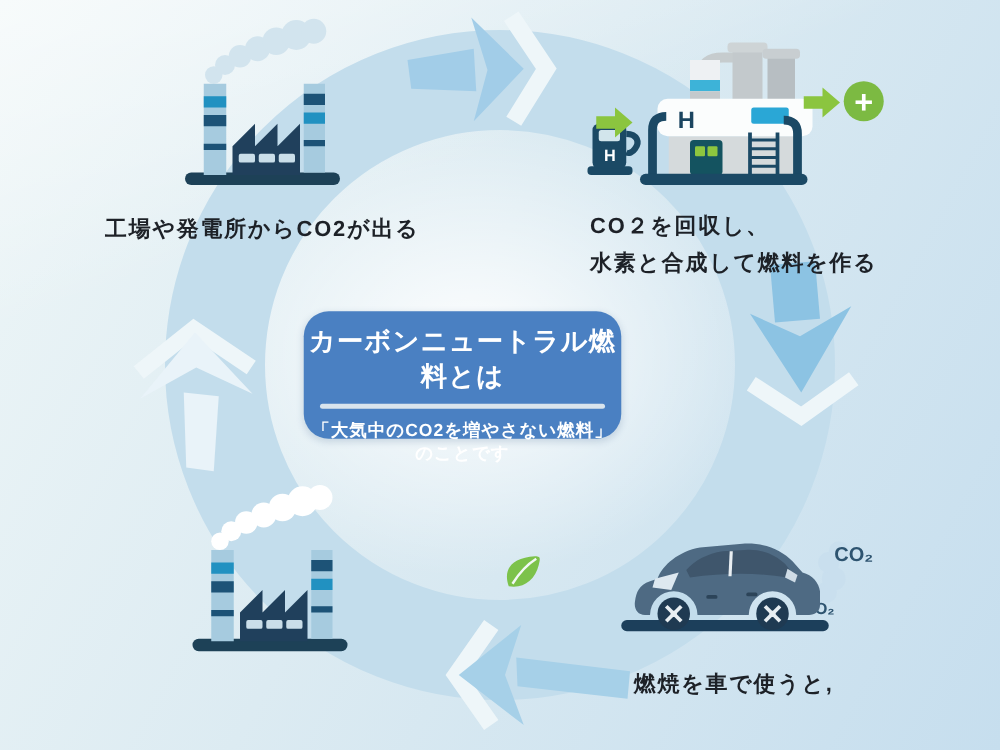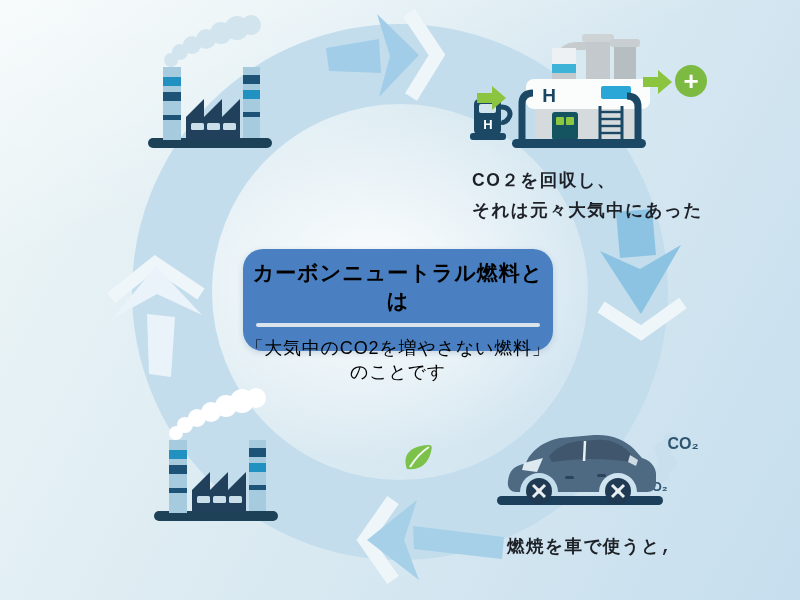--- a/index.html
+++ b/index.html
@@ -11,30 +11,30 @@
       linear-gradient(160deg, rgba(255,255,255,.55) 0%, rgba(255,255,255,0) 30%),
       linear-gradient(118deg,#eef6f7 0%,#dcebf2 45%,#c6deee 100%);
   }
   .stage svg{position:absolute;left:0;top:0;}
   .cap{
     position:absolute;font-weight:700;color:#1d2127;
     font-size:17.5px;letter-spacing:1.5px;line-height:30px;white-space:nowrap;
   }
   .cap-emission{left:84px;top:168px;}
   .cap-capture{left:472px;top:165px;}
-  .cap-combustion{left:507px;top:532px;font-family:Liberation Mono, monospace;}
+  .cap-combustion{left:507px;top:532px;}
   .cap-netzero{left:50px;top:529px;line-height:31px;}
   .center-box{
-    position:absolute;left:243px;top:249px;width:310px;height:102px;
-    background:#4a80c2;border-radius:20px;color:#000000;text-align:center;
+    position:absolute;left:243px;top:249px;width:254px;height:102px;
+    background:#4a80c2;border-radius:20px;color:#ffffff;text-align:center;
     box-shadow:0 2px 6px rgba(40,80,130,.18);
   }
   .box-title{margin-top:10px;font-size:21px;font-weight:700;letter-spacing:1px;}
   .box-divider{height:4px;margin:8px 13px 9px;background:#d9e4ed;border-radius:2px;}
-  .box-subtitle{font-size:18px;font-weight:400;letter-spacing:.8px;}
+  .box-subtitle{font-size:14px;font-weight:700;letter-spacing:.8px;}
   text{font-family:"Liberation Sans","DejaVu Sans",sans-serif;}
 </style>
 </head>
 <body>
 
 <div class="stage">
 
   <svg width="800" height="600" viewBox="0 0 800 600">
 
     <g>
@@ -191,24 +191,27 @@
         <circle cx="197" cy="418" r="9"></circle>
           <circle cx="211" cy="412" r="10"></circle>
         <circle cx="226" cy="406" r="11"></circle>
           <circle cx="242" cy="401" r="12"></circle>
         <circle cx="256" cy="398" r="10"></circle>
       </g>
       <use href="#factory-shape" transform="translate(6,373)"></use>
     </g>
   </svg>
 
+  <div class="cap cap-emission">
+    <div>工場や発電所からCO2が出る</div>
+  </div>
 
   <div class="cap cap-capture">
     <div>CO２を回収し、</div>
-    <div>それは元々大気中にあった</div>
+    <div>水素と合成して燃料を作る</div>
   </div>
 
   <div class="cap cap-combustion">
     <div>燃焼を車で使うと,</div>
   </div>
 
 
   <div class="center-box">
     <div class="box-title">カーボンニュートラル燃料とは</div>
     <div class="box-divider"></div>

